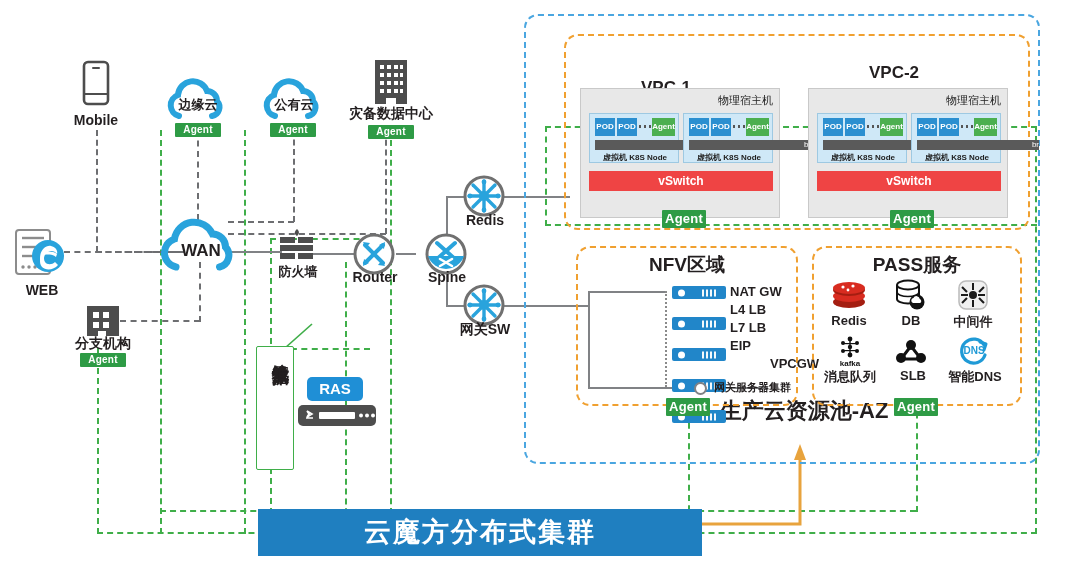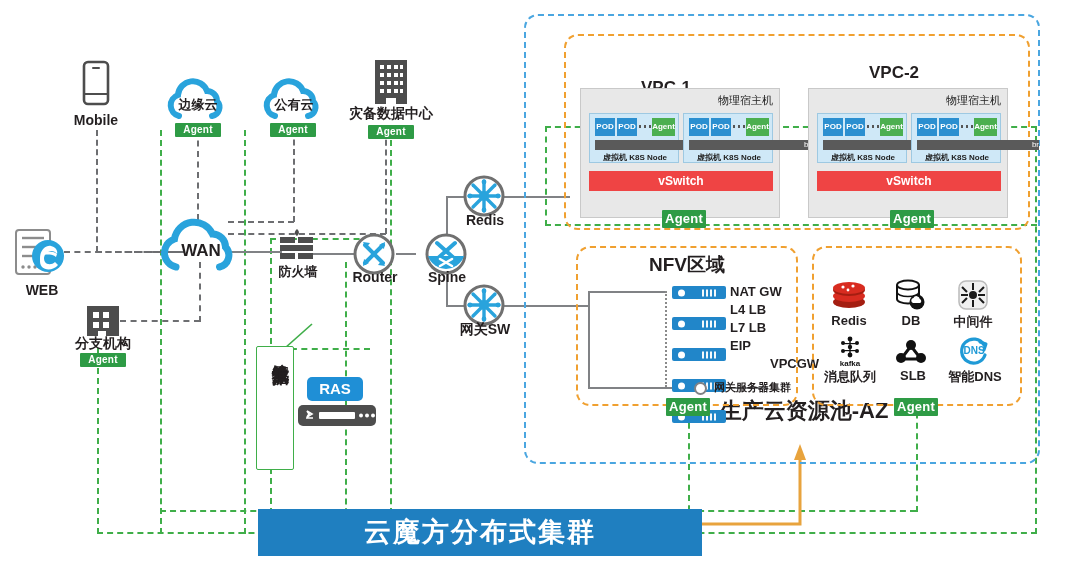--- a/index.html
+++ b/index.html
@@ -187,20 +187,21 @@
     <span class="dot"></span>
       <span class="grid"></span>
   </div>
   <div class="abs nfvtext" style="left:730px;top:356px;margin-left:40px;">VPCGW</div>
 
   <div class="abs" style="left:694px;top:382px;width:9px;height:9px;border:2px solid #808285;border-radius:50%;background:#fff;"></div>
   <div class="abs" style="left:714px;top:380px;font-size:11px;font-weight:bold;color:#231f20;white-space:nowrap;">网关服务器集群</div>
   <div class="abs agent big" style="left:666px;top:398px;width:44px;">Agent</div>
 
   <div class="abs dashbox orange-dash" style="left:812px;top:246px;width:210px;height:160px;"></div>
+  <div class="abs lbl title-cn" style="left:855px;top:252px;width:124px;font-size:19px;">PASS服务</div>
 
   <svg class="abs" style="left:832px;top:282px;" width="34" height="28" viewBox="0 0 34 28">
     <ellipse cx="17" cy="20" rx="16" ry="6" fill="#a41e11"></ellipse>
     <ellipse cx="17" cy="14" rx="16" ry="6" fill="#d82c20"></ellipse>
     <ellipse cx="17" cy="8" rx="16" ry="6" fill="#a41e11"></ellipse>
     <ellipse cx="17" cy="6" rx="16" ry="6" fill="#d82c20"></ellipse>
     <circle cx="11" cy="5" r="1.6" fill="#fff"></circle>
       <circle cx="21" cy="4" r="1.6" fill="#fff"></circle>
     <circle cx="16" cy="8" r="1.4" fill="#fff"></circle>
   </svg>

